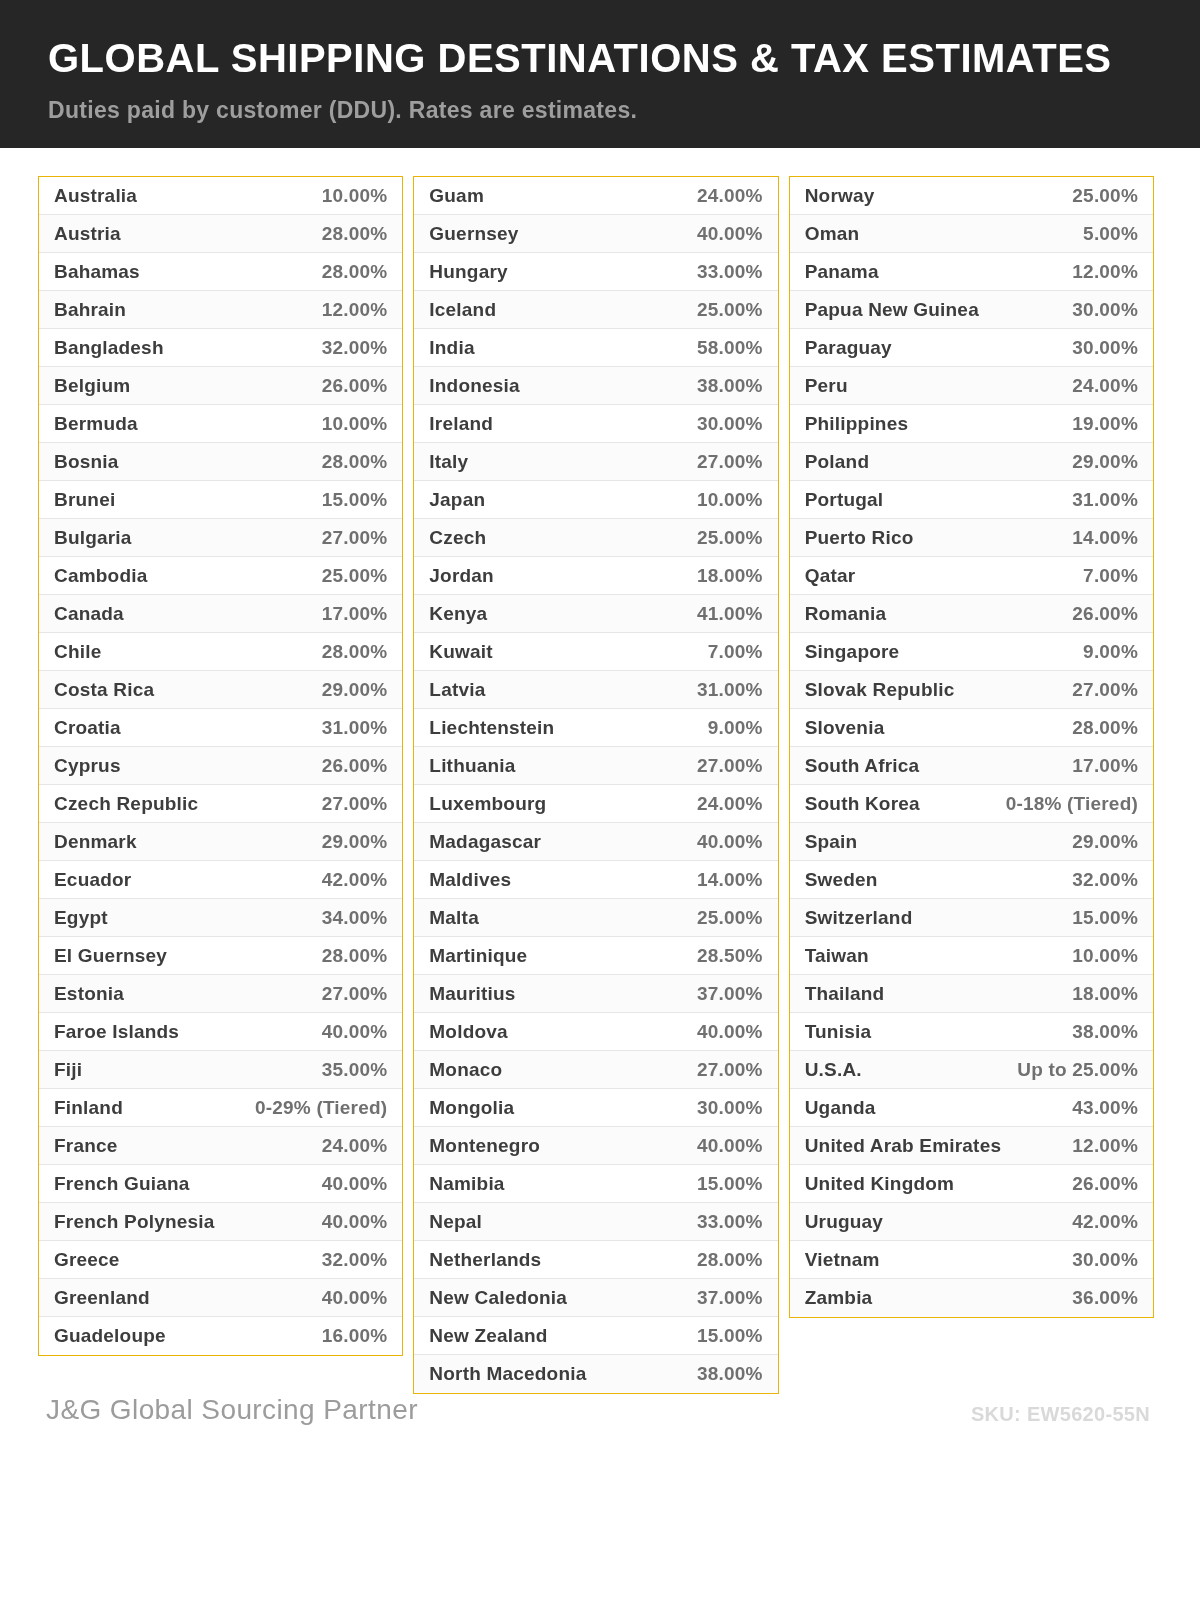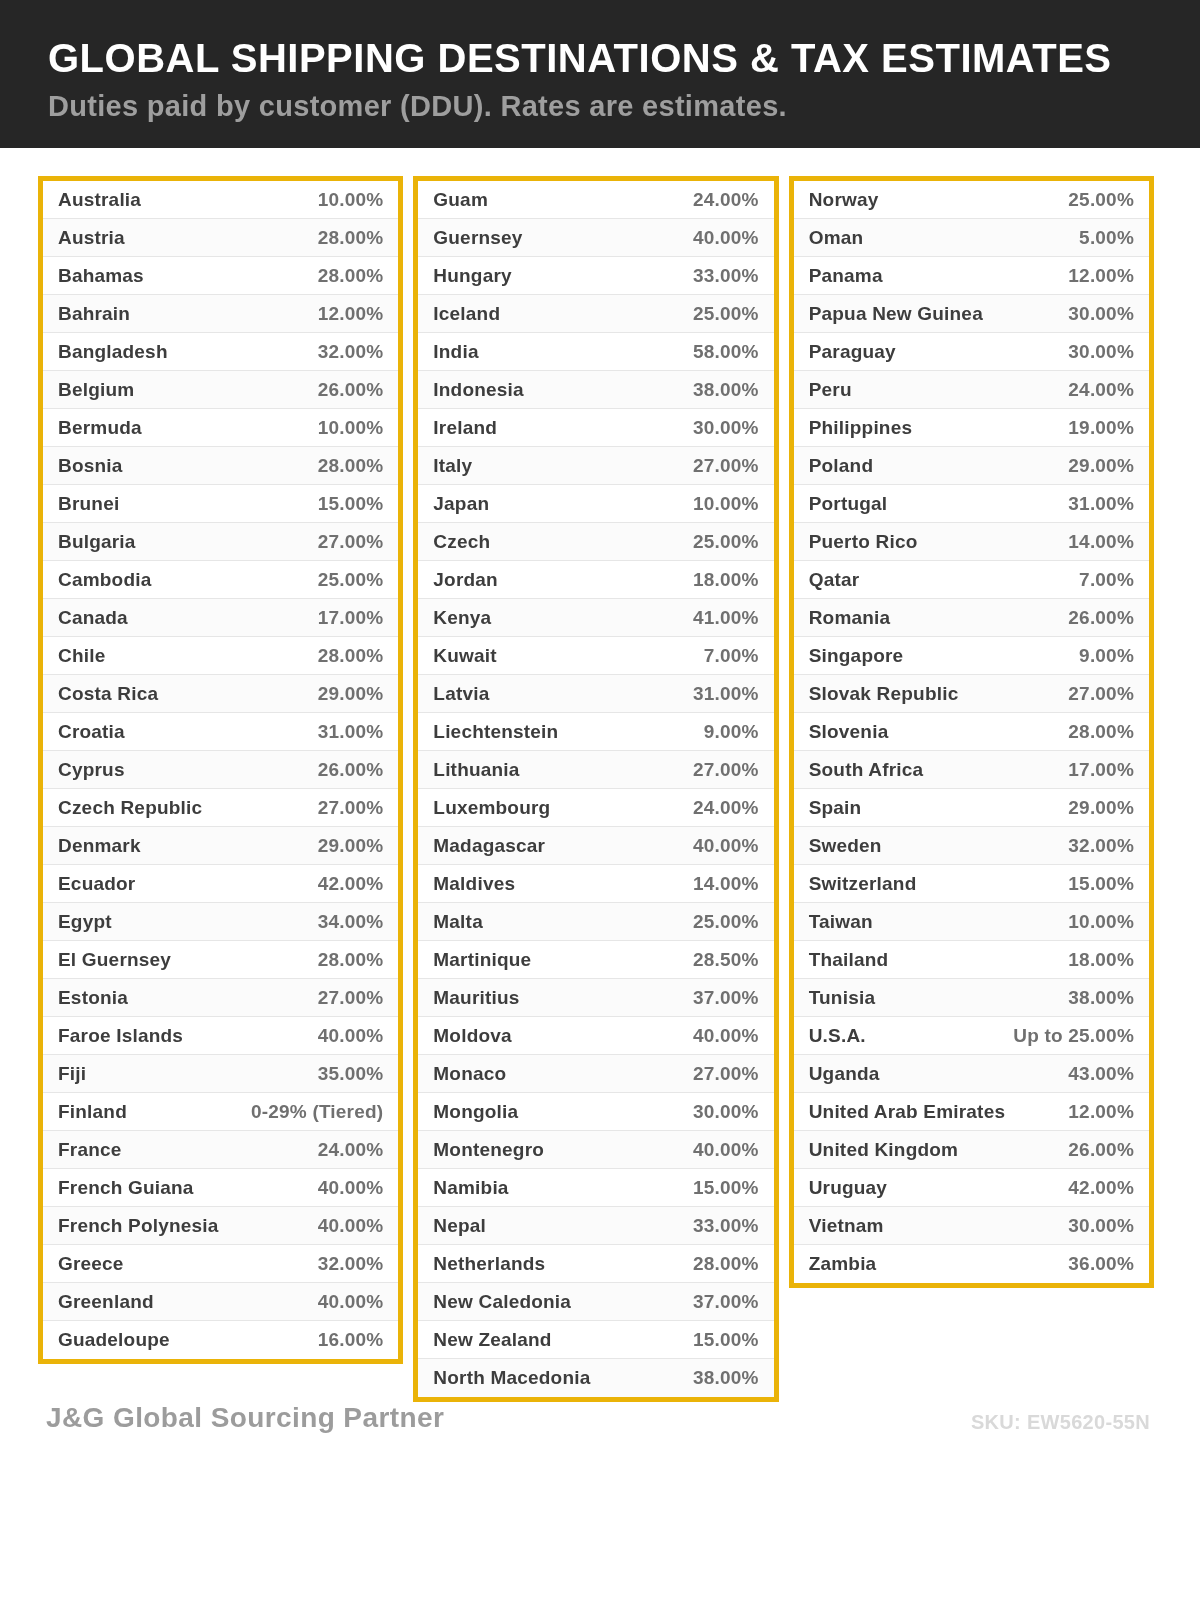--- a/index.html
+++ b/index.html
@@ -24,36 +24,36 @@
     height: 148px;
   }
   .banner h1 {
     font-size: 40px;
     font-weight: 800;
     letter-spacing: 0.5px;
     line-height: 1.1;
     white-space: nowrap;
   }
   .banner p {
-    margin-top: 10px;
-    font-size: 29px;
+    margin-top: 17px;
+    font-size: 23px;
     font-weight: 700;
     color: #9e9e9e;
     letter-spacing: 0.3px;
   }
   
   .table-wrap {
     padding: 28px 46px 0 38px;
     display: flex;
     gap: 10px;
     align-items: flex-start;
   }
   .col {
     flex: 1;
-    border: 5px solid #eab308;
+    border: 1px solid #eab308;
     background: #fde047;
   }
   .row {
     height: 38px;
     display: flex;
     align-items: center;
     justify-content: space-between;
     padding: 0 15px;
     border-bottom: 1px solid #e6e6e6;
     background: #ffffff;
@@ -78,21 +78,21 @@
   
   .footer {
     margin-top: auto;
     display: flex;
     justify-content: space-between;
     align-items: flex-end;
     padding: 0 50px 42px 46px;
   }
   .brand {
     font-size: 28px;
-    font-weight: 700;
+    font-weight: 400;
     color: #9c9c9c;
     letter-spacing: 0.4px;
   }
   .sku {
     font-size: 20px;
     font-weight: 700;
     color: #d9d9d9;
     letter-spacing: 0.3px;
     margin-left: 28px;
   }
@@ -423,20 +423,24 @@
         </div>
         <div class="row">
           <span class="country">Slovenia</span>
           <span class="rate">28.00%</span>
         </div>
         <div class="row">
           <span class="country">South Africa</span>
           <span class="rate">17.00%</span>
         </div>
         <div class="row">
+          <span class="country">South Korea</span>
+          <span class="rate">0-18% (Tiered)</span>
+        </div>
+        <div class="row">
           <span class="country">Spain</span>
           <span class="rate">29.00%</span>
         </div>
         <div class="row">
           <span class="country">Sweden</span>
           <span class="rate">32.00%</span>
         </div>
         <div class="row">
           <span class="country">Switzerland</span>
           <span class="rate">15.00%</span>

